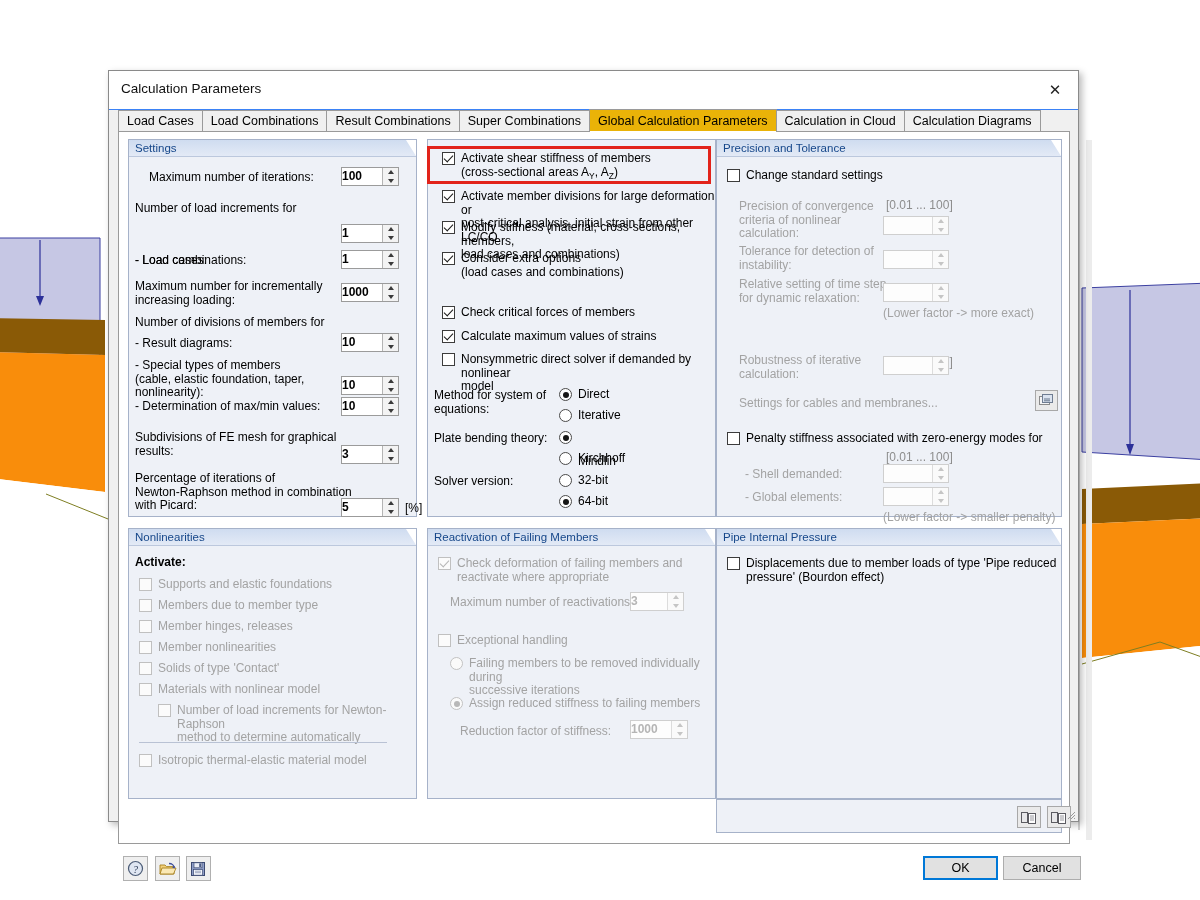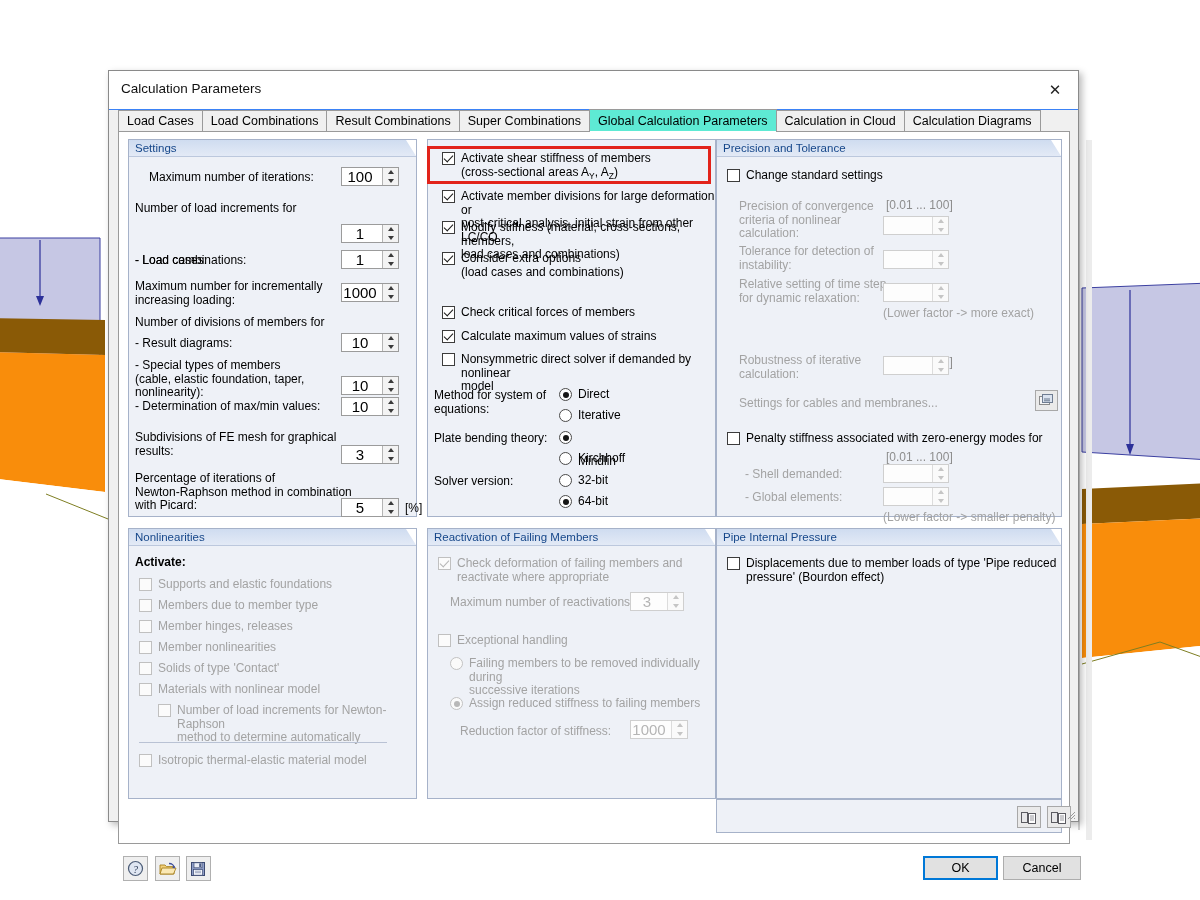--- a/index.html
+++ b/index.html
@@ -43,21 +43,21 @@
   }
   .tab{
     float:left;height:21px;line-height:21px;padding:0 8px;
     font-size:12.5px;color:#000;
     border:1px solid #9a9a9a;border-bottom:none;
     background:#f0f0f0;
     box-sizing:border-box;position:relative;z-index:1;
     margin-right:-1px;
   }
   .tab.active{
-    background:#5eead4;z-index:3;height:23px;line-height:22px;margin-top:-1px;
+    background:#eab308;z-index:3;height:23px;line-height:22px;margin-top:-1px;
   }
   .tab.active::after{
     content:"";position:absolute;left:0;bottom:-1px;width:100%;height:2px;background:#fff;
   }
 
   
   .page{
     position:absolute;left:9px;top:61px;width:952px;height:712px;
     background:#ffffff;border:1px solid #9a9a9a;border-top:none;box-sizing:border-box;
   }
@@ -99,21 +99,21 @@
   .rd{position:absolute;width:13px;height:13px;border:1px solid #4a4a4a;border-radius:50%;background:#fff;box-sizing:border-box;}
   .rd.dis{border-color:#c2c2c2;background:#fafafa;}
   .rd.on::after{
     content:"";position:absolute;left:2.5px;top:2.5px;width:6px;height:6px;border-radius:50%;background:#161616;
   }
   .rd.on.dis::after{background:#b8b8b8;}
 
   
   .spin{position:absolute;height:19px;border:1px solid #9b9b9b;background:#fff;box-sizing:border-box;display:flex;}
   .spin.dis{border-color:#cfcfcf;background:#fdfdfd;}
-  .spin .val{flex:1;text-align:center;padding-right:4px;font-size:15px;line-height:17px;color:#000;}
+  .spin .val{flex:1;text-align:left;padding-right:4px;font-size:12px;line-height:17px;color:#000;font-weight:bold;}
   .spin.dis .val{color:#b5b5b5;}
   .spin .arrows{width:15px;border-left:1px solid #b4b4b4;display:flex;flex-direction:column;background:#f3f3f3;}
   .spin.dis .arrows{background:#fafafa;border-left-color:#dcdcdc;}
   .spin .arrows i{flex:1;position:relative;}
   .spin .arrows i::after{
     content:"";position:absolute;left:50%;top:50%;transform:translate(-50%,-50%);
     width:0;height:0;border-left:3.2px solid transparent;border-right:3.2px solid transparent;
   }
   .spin .arrows i.up::after{border-bottom:4px solid #3a3a3a;}
   .spin .arrows i.dn::after{border-top:4px solid #3a3a3a;}

